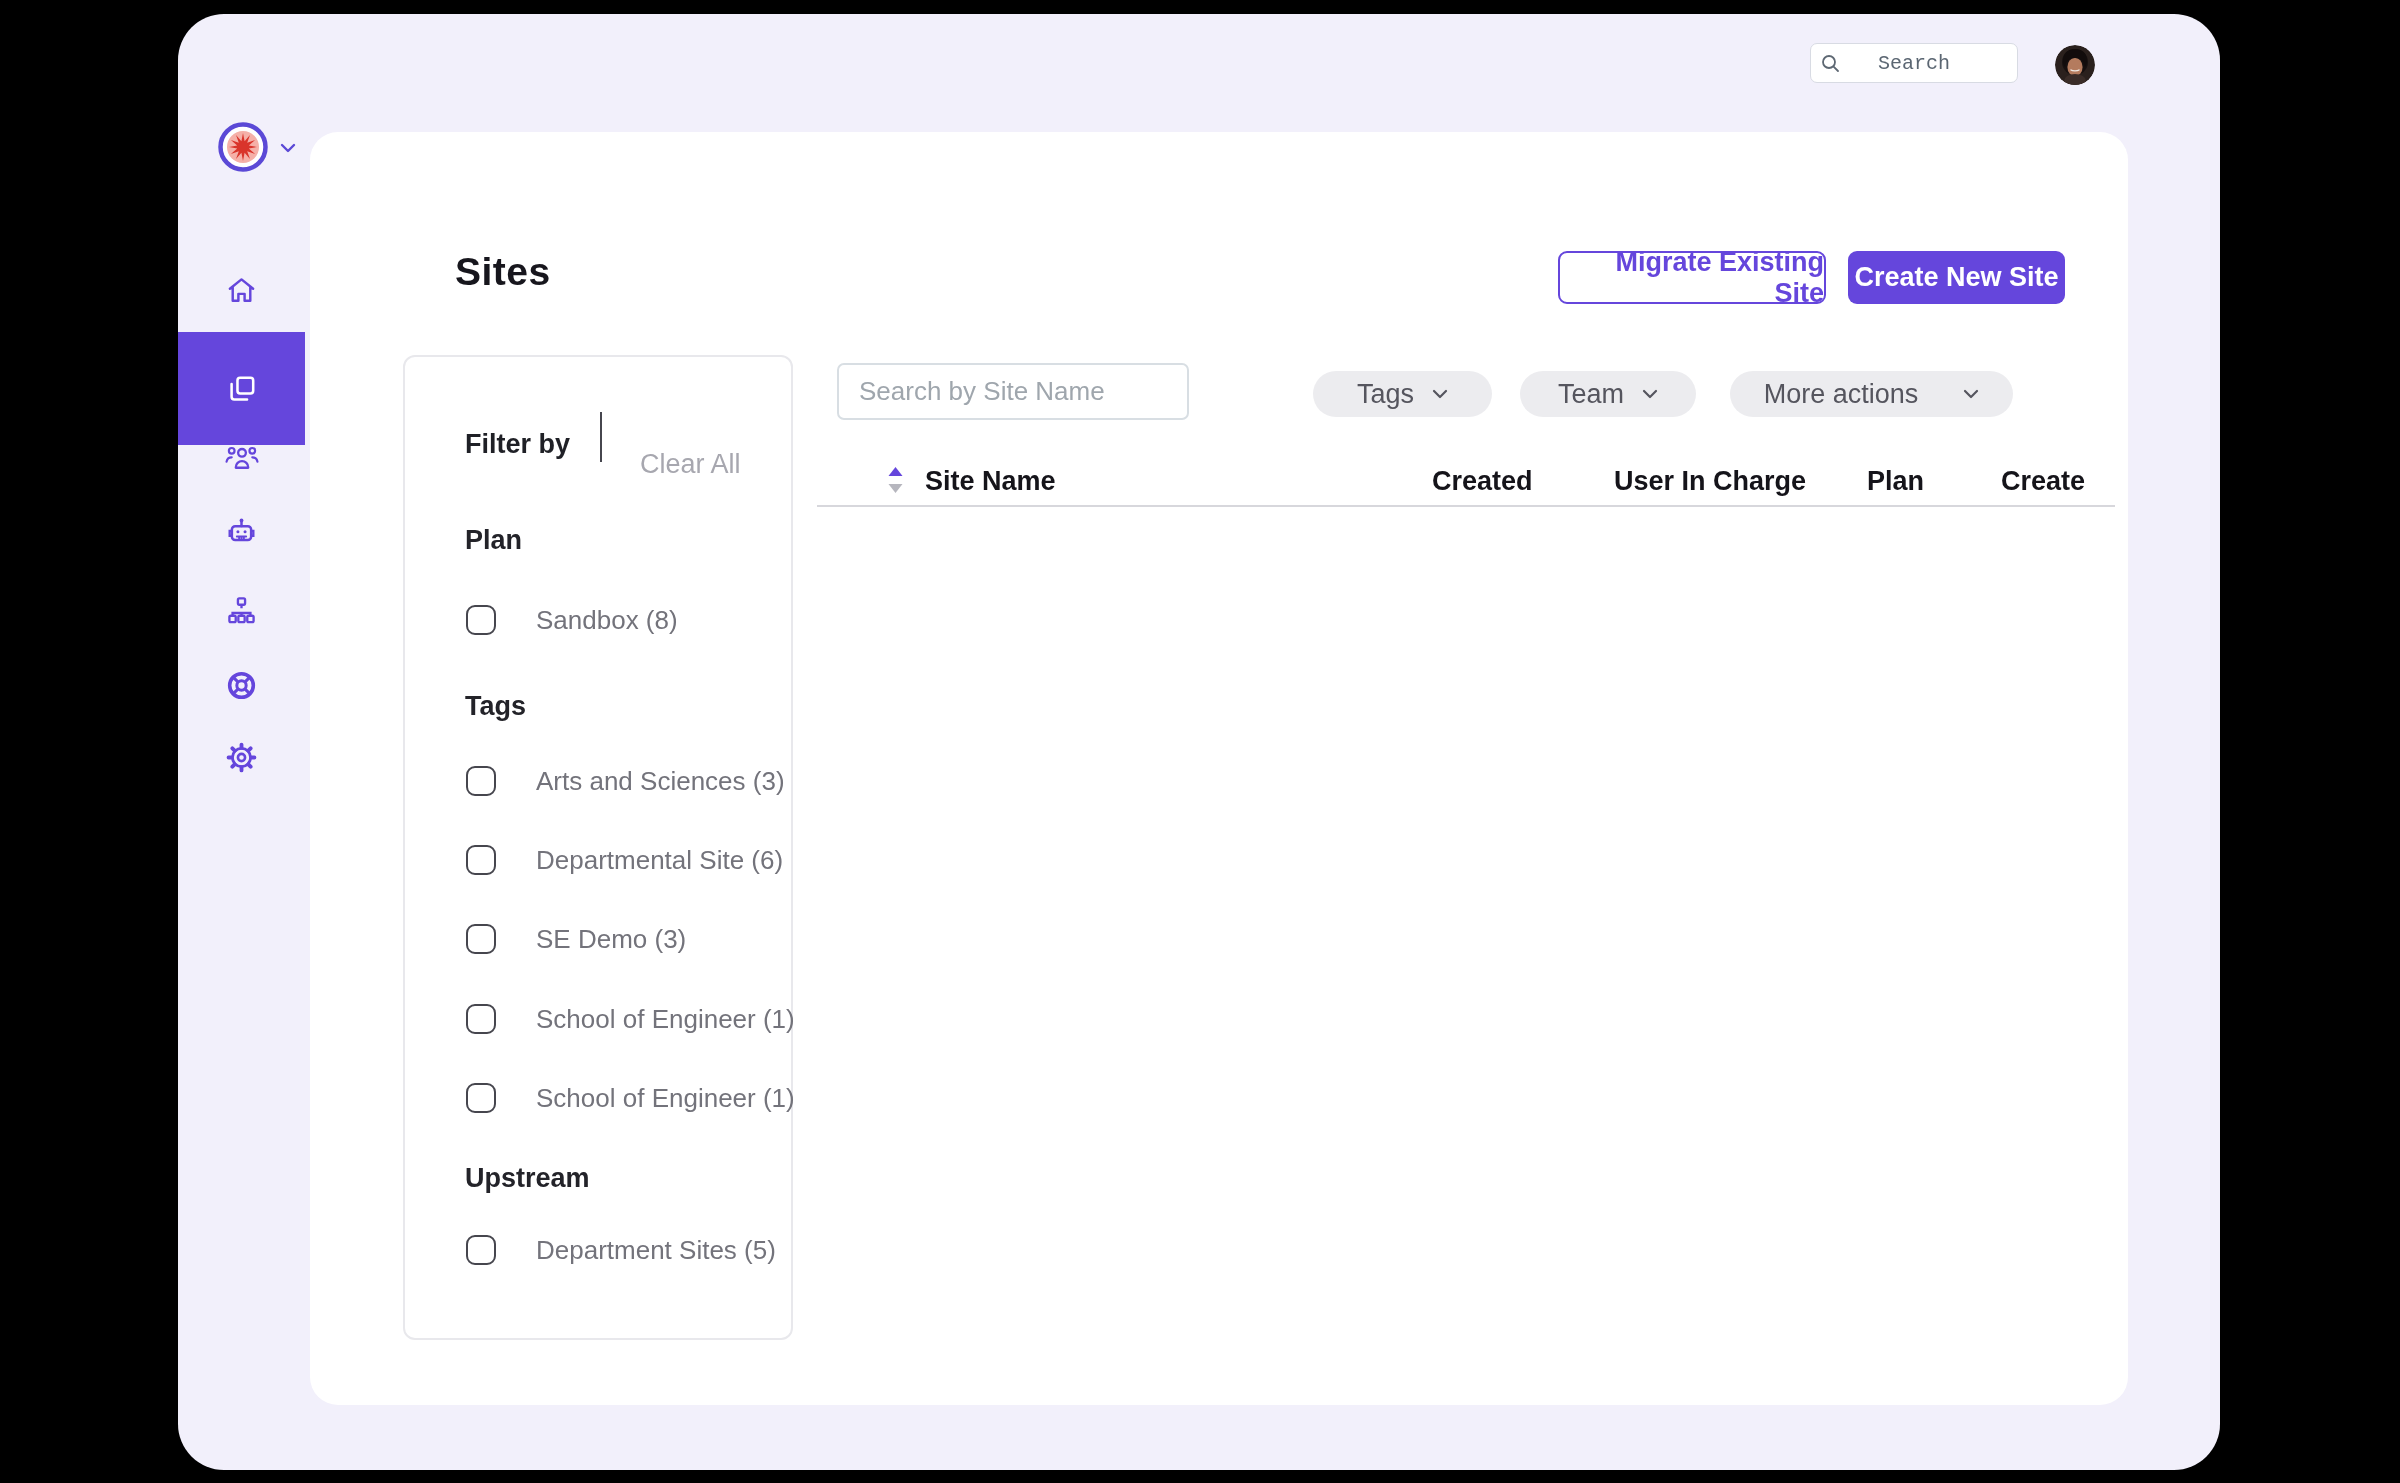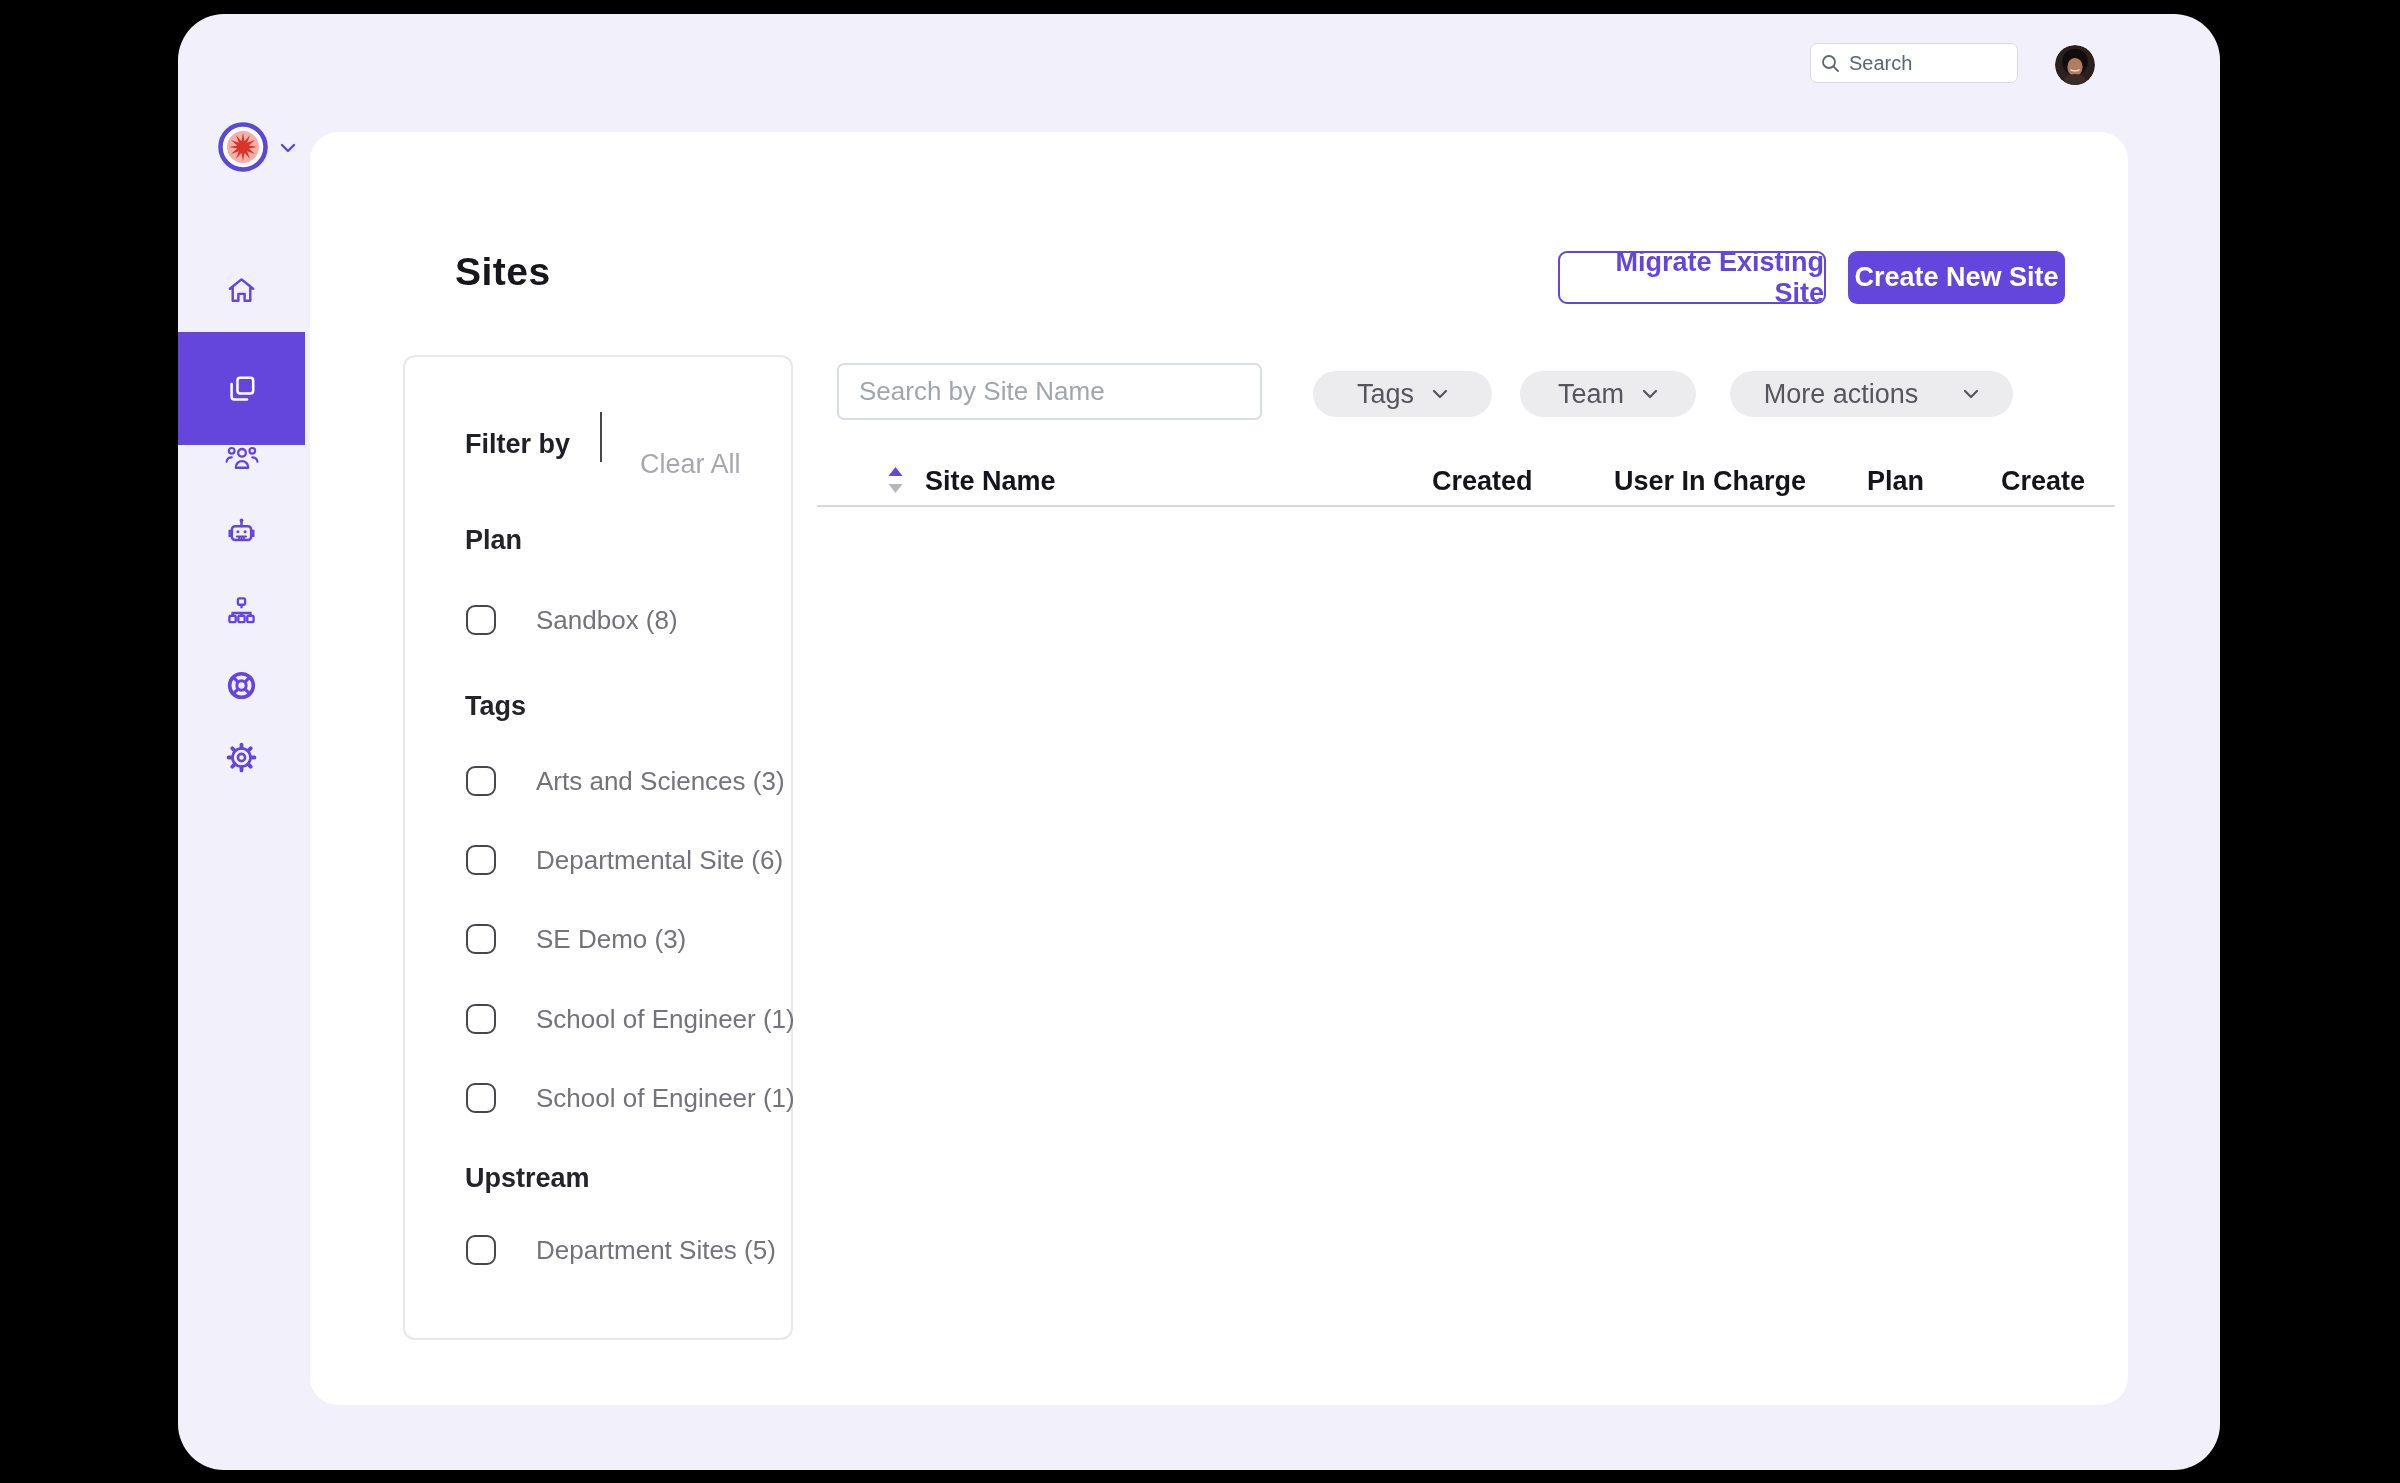--- a/index.html
+++ b/index.html
@@ -6,21 +6,21 @@
   html,body { width:2400px; height:1483px; background:#000; font-family:"Liberation Sans", sans-serif; position:relative; }
 
   .window { position:absolute; left:178px; top:14px; width:2042px; height:1456px;
             background:#F2F0FB; border-radius:46px; overflow:hidden; }
 
   
   .top-search { position:absolute; left:1632px; top:29px; width:208px; height:40px;
                 background:#fff; border:1px solid #D8DBE3; border-radius:7px;
                 display:flex; align-items:center; padding:0 10px; gap:9px; }
   .top-search input { border:none; outline:none; width:130px; font-size:20px; color:#15803d;
-                      font-family:Liberation Sans, sans-serif; background:transparent; }
+                      font-family:Liberation Mono, monospace; background:transparent;text-align:center; }
   .top-search input::placeholder { color:#5B6672; }
   .avatar { position:absolute; left:1877px; top:31px; width:40px; height:40px; border-radius:50%;
             overflow:hidden; cursor:pointer; }
 
   
   .logo-btn { position:absolute; left:40px; top:108px; width:80px; height:52px; cursor:pointer; }
   .logo-btn svg.mark { position:absolute; left:0; top:0; }
   .logo-btn svg.chev { position:absolute; left:62px; top:21px; }
 
   
@@ -48,21 +48,21 @@
   .fp-title { position:absolute; left:60px; top:72px; font-size:27px; font-weight:600; color:#1F2026; }
   .fp-divider { position:absolute; left:195px; top:55px; width:2px; height:50px; background:#46464E; }
   .fp-clear { position:absolute; left:235px; top:92px; font-size:27px; color:#A7A7AF; cursor:pointer; }
   .fp-heading { position:absolute; left:60px; font-size:27px; font-weight:600; color:#232329; }
   .fp-option { position:absolute; left:61px; height:32px; display:flex; align-items:center; gap:40px; }
   .cb { width:30px; height:30px; border:2.5px solid #46464E; border-radius:9px; background:#fff;
         flex:0 0 auto; cursor:pointer; }
   .fp-option .lbl { font-size:26px; color:#73737B; white-space:nowrap; }
 
   
-  .site-search { position:absolute; left:527px; top:231px; width:425px; height:57px;
+  .site-search { position:absolute; left:527px; top:231px; width:352px; height:57px;
                  border:2px solid #D8DEE3; border-radius:7px; background:#fff;
                  display:flex; align-items:center; }
   .site-search input { border:none; outline:none; width:100%; font-size:26px; color:#3d4752;
                        padding:0 20px; background:transparent; font-family:"Liberation Sans", sans-serif; }
   .site-search input::placeholder { color:#9FA6AD; }
 
   .pill { position:absolute; top:239px; height:46px; border-radius:23px; background:#ECECEF;
           color:#55555E; font-size:27px; display:flex; align-items:center; justify-content:center;
           gap:18px; cursor:pointer; }
   .pill-tags { left:1003px; width:179px; }

